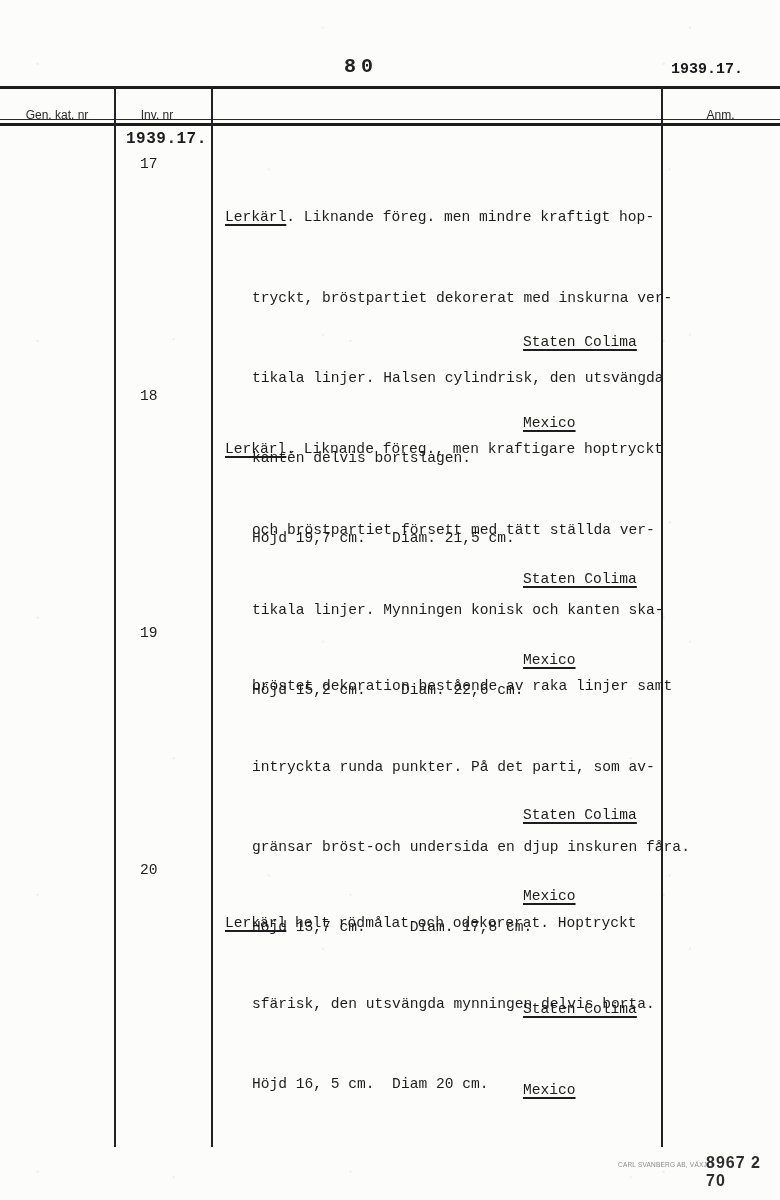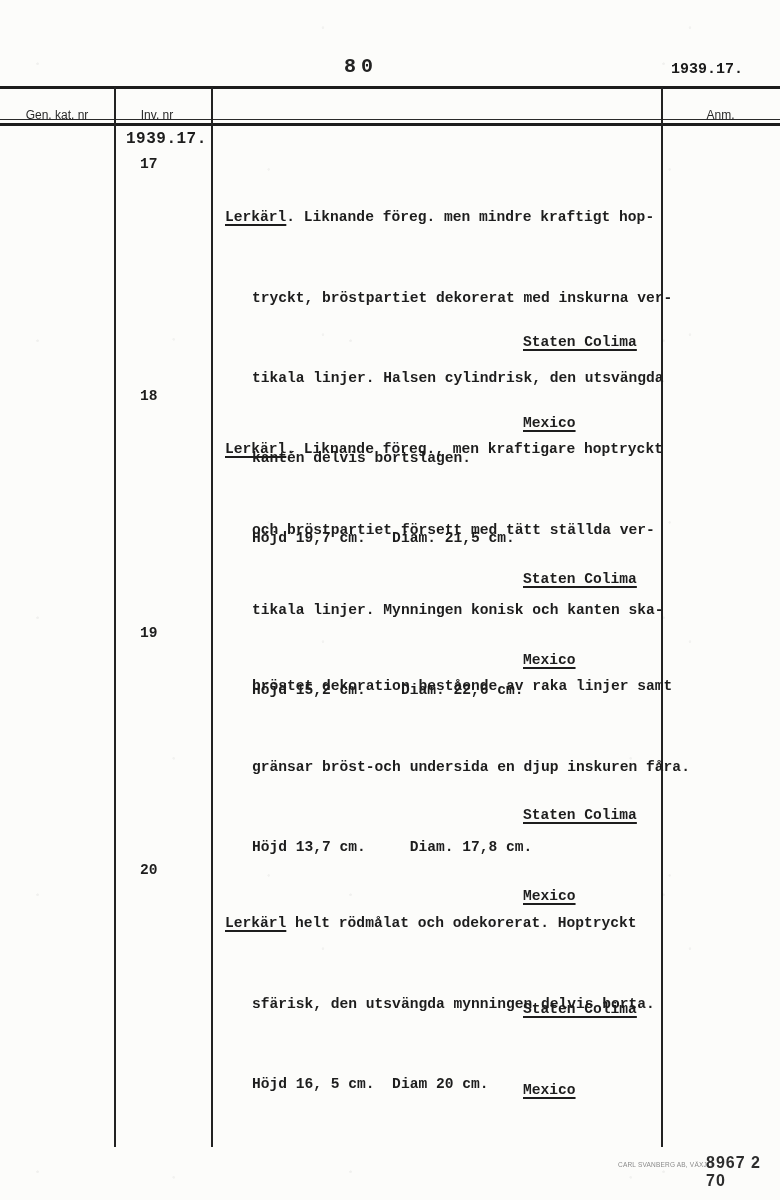--- a/index.html
+++ b/index.html
@@ -45,21 +45,21 @@
     position: absolute; top: 104px; height: 22px;
     font-family: "Liberation Sans", sans-serif;
     font-size: 12px; color: #2a2a2a;
     display: flex; align-items: center; justify-content: center;
   }
   .ch-gen { left: 0;     width: 114px; }
   .ch-inv { left: 114px; width: 86px; text-align: right;  }
   .ch-anm { left: 661px; width: 119px; }
 
   
-  .tw { font-weight: 700; font-size: 14.6px; line-height: 26.7px; white-space: pre; }
+  .tw { font-weight: 400; font-size: 14.6px; line-height: 26.7px; white-space: pre; }
   .group-nr {
     position: absolute; left: 126px; top: 126px;
     font-size: 16px; font-weight: 700; letter-spacing: 0.5px;
   }
   .inv-nr { position: absolute; left: 140px; }
   .desc   { position: absolute; left: 225px; width: 470px; }
   .desc .cont { margin-left: 27px; }
   .lead { text-decoration: underline; text-decoration-thickness: 1.5px; text-underline-offset: 3px; }
   .prov { position: absolute; left: 523px; }
   .prov div { text-decoration: underline; text-decoration-thickness: 1.5px; text-underline-offset: 3px; }
@@ -118,20 +118,21 @@
     <div class="cont">Höjd 15,2 cm.    Diam. 22,6 cm.</div>
   </div>
   <div class="prov tw" style="top:513px">
     <div>Staten Colima</div>
     <div>Mexico</div>
   </div>
 
   <div class="inv-nr tw" style="top:620px">19</div>
   <div class="desc tw" style="top:620px">
     <div class="cont">bröstet dekoration bestående av raka linjer samt</div>
+    <div class="cont">intryckta runda punkter. På det parti, som av-</div>
     <div class="cont">gränsar bröst-och undersida en djup inskuren fåra.</div>
     <div class="cont">Höjd 13,7 cm.     Diam. 17,8 cm.</div>
   </div>
   <div class="prov tw" style="top:749px">
     <div>Staten Colima</div>
     <div>Mexico</div>
   </div>
 
   <div class="inv-nr tw" style="top:857px">20</div>
   <div class="desc tw" style="top:857px">

